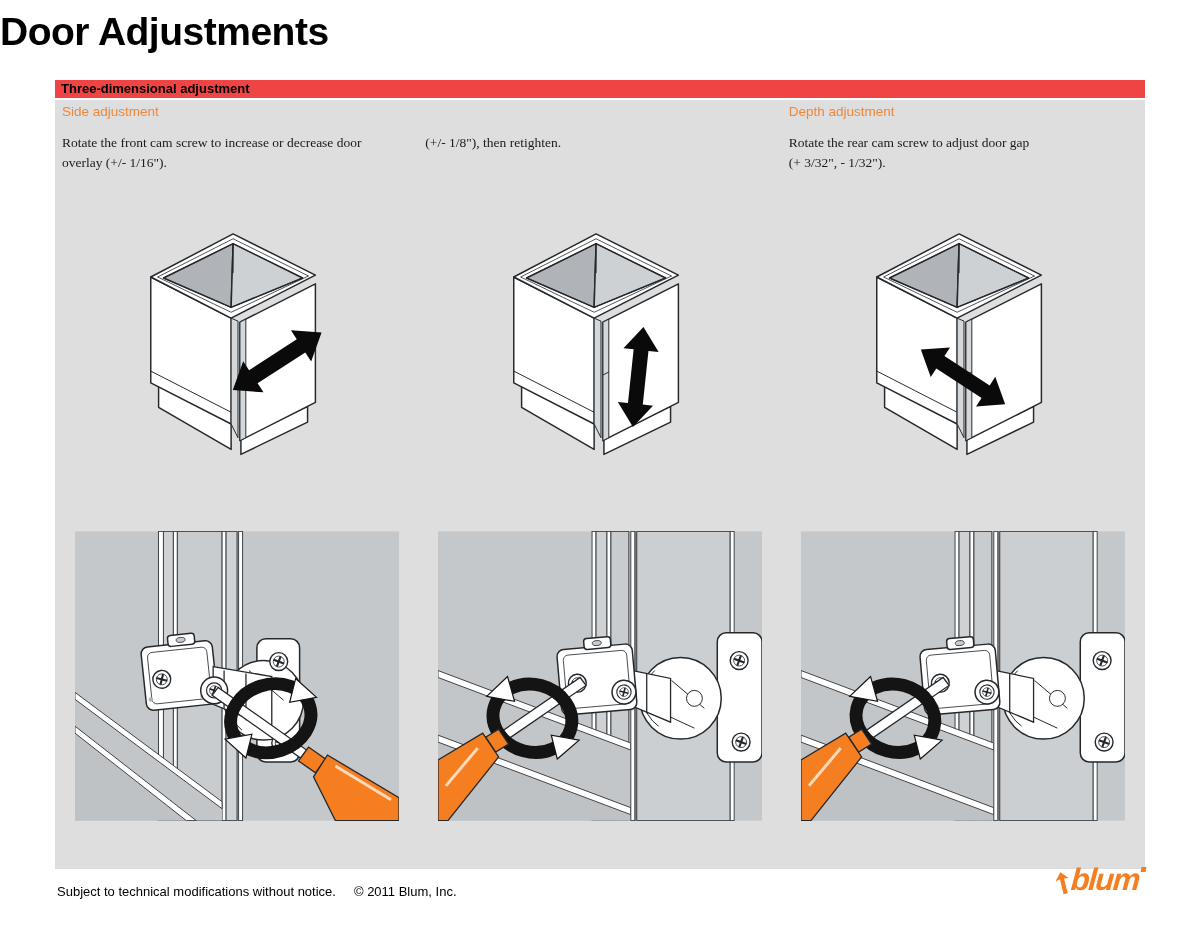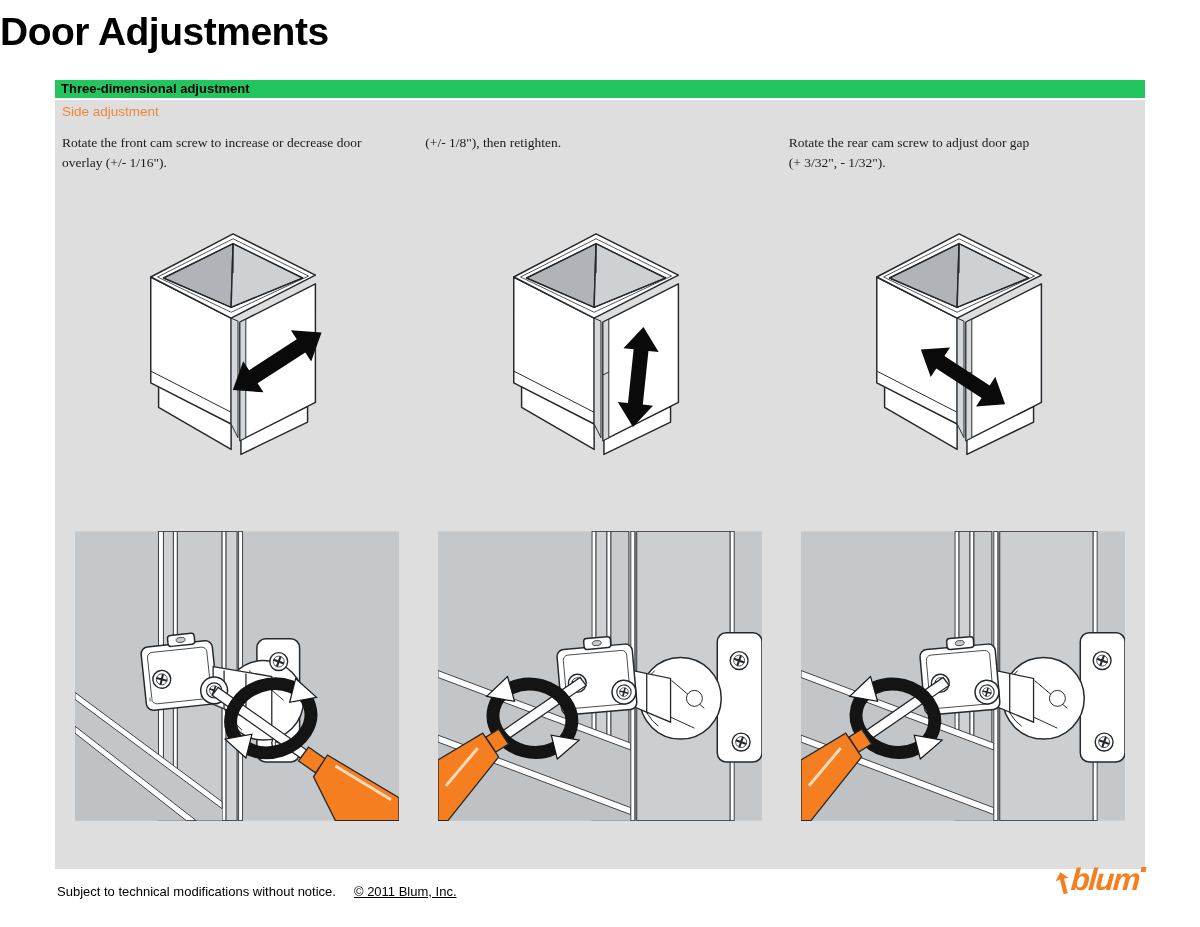--- a/index.html
+++ b/index.html
@@ -6,21 +6,21 @@
   body{
     width:1200px;height:927px;position:relative;background:#ffffff;
     font-family:"Liberation Sans", sans-serif;color:#111;overflow:hidden;
   }
   .page-title{
     position:absolute;top:10px;left:0;width:1180px;
     font-size:39px;font-weight:bold;letter-spacing:-0.5px;color:#000;margin:0;
   }
   .content{position:absolute;left:55px;top:80px;width:1090px;}
   .section-bar{
-    background:#22c55e;height:18px;line-height:18px;
+    background:#ef4444;height:18px;line-height:18px;
     font-size:13px;font-weight:bold;color:#000;padding-left:6px;
   }
   .columns{display:flex;margin-top:2px;}
   .panel{position:relative;flex:1;height:769px;background:#dedede;}
   .panel-title{
     position:absolute;top:4px;left:7px;right:6px;margin:0;
     font-size:13.5px;font-weight:normal;color:#ee873a;
   }
   .panel-body{
     position:absolute;top:33px;left:7px;right:6px;margin:0;
@@ -31,21 +31,21 @@
     position:absolute;top:128px;left:50%;transform:translateX(-50%);
     width:196px;height:245px;
   }
   .hinge{
     position:absolute;top:431px;left:50%;transform:translateX(-50%);
     width:324px;height:290px;display:block;
   }
   .footer-text{
     position:absolute;left:57px;top:884px;font-size:13px;color:#000;
   }
-  .footer-text .copyright{margin-left:18px;text-decoration:underline;}
+  .footer-text .copyright{margin-left:18px;}
   .logo{
     position:absolute;right:54px;top:864px;display:flex;align-items:flex-start;
   }
   .logo-arrow{display:inline-block;margin-top:8px;margin-right:1px;}
   .logo-word{
     font-size:31px;line-height:31px;font-weight:bold;font-style:italic;
     color:#f57e20;letter-spacing:-1.5px;transform:skewX(-4deg);display:inline-block;
   }
   .logo-tm{
     display:inline-block;width:5px;height:5px;background:#f57e20;
@@ -225,20 +225,21 @@
       <svg class="cabinet" viewBox="0 0 200 250">
         <use href="#cab-base"></use>
         <polygon points="-54,0 -29,-19 -29,-8 29,-8 29,-19 54,0 29,19 29,8 -29,8 -29,19" fill="#0a0a0a" transform="translate(139,152) rotate(-84) scale(0.95)"></polygon>
       </svg>
       <svg class="hinge" viewBox="0 0 326 291">
         <use href="#hinge-left"></use>
       </svg>
     </section>
 
     <section class="panel">
+      <h2 class="panel-title">Depth adjustment</h2>
       <p class="panel-body">
         <span>Rotate the rear cam screw to adjust door gap</span>
         <span>(+ 3/32", - 1/32").</span>
       </p>
       <svg class="cabinet" viewBox="0 0 200 250">
         <use href="#cab-base"></use>
         <polygon points="-54,0 -29,-19 -29,-8 29,-8 29,-19 54,0 29,19 29,8 -29,8 -29,19" fill="#0a0a0a" transform="translate(100,152) rotate(33) scale(0.95)"></polygon>
       </svg>
       <svg class="hinge" viewBox="0 0 326 291">
         <use href="#hinge-left"></use>

